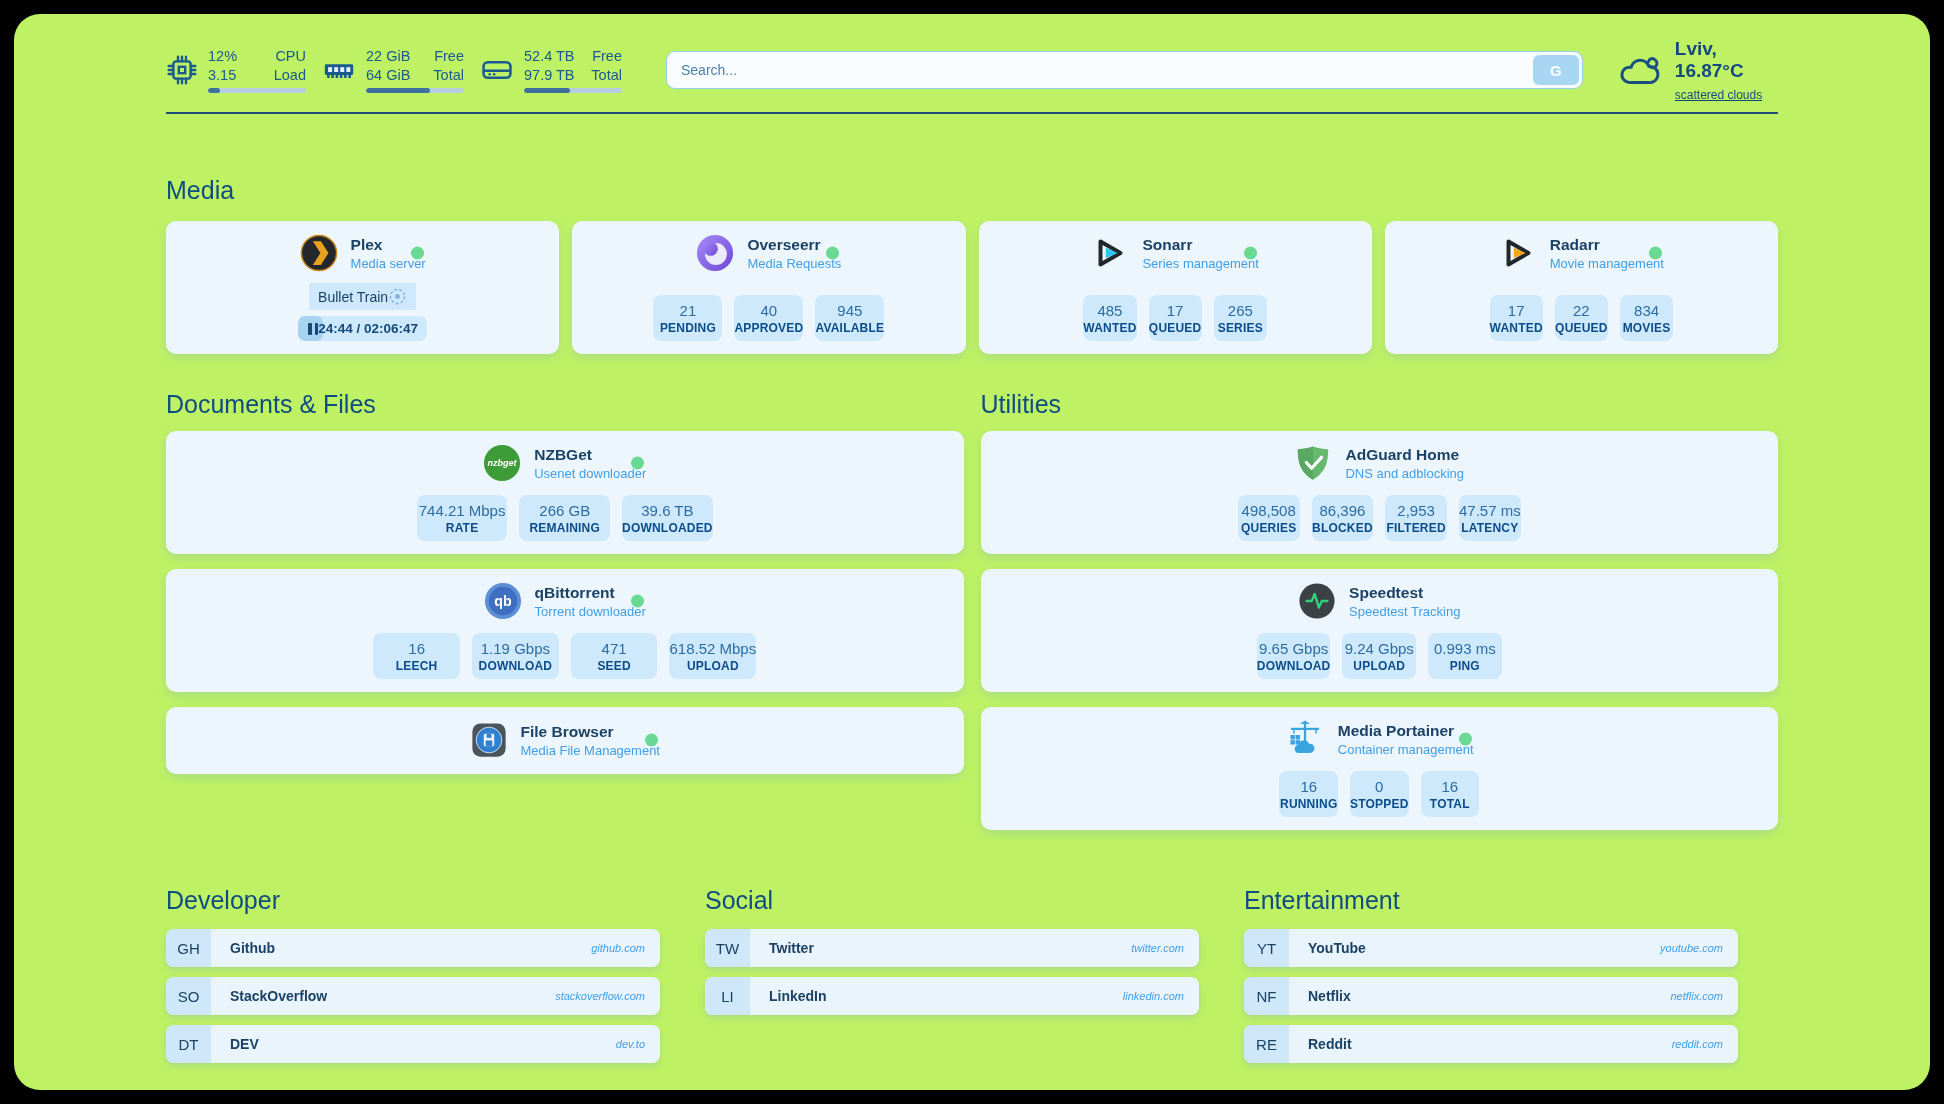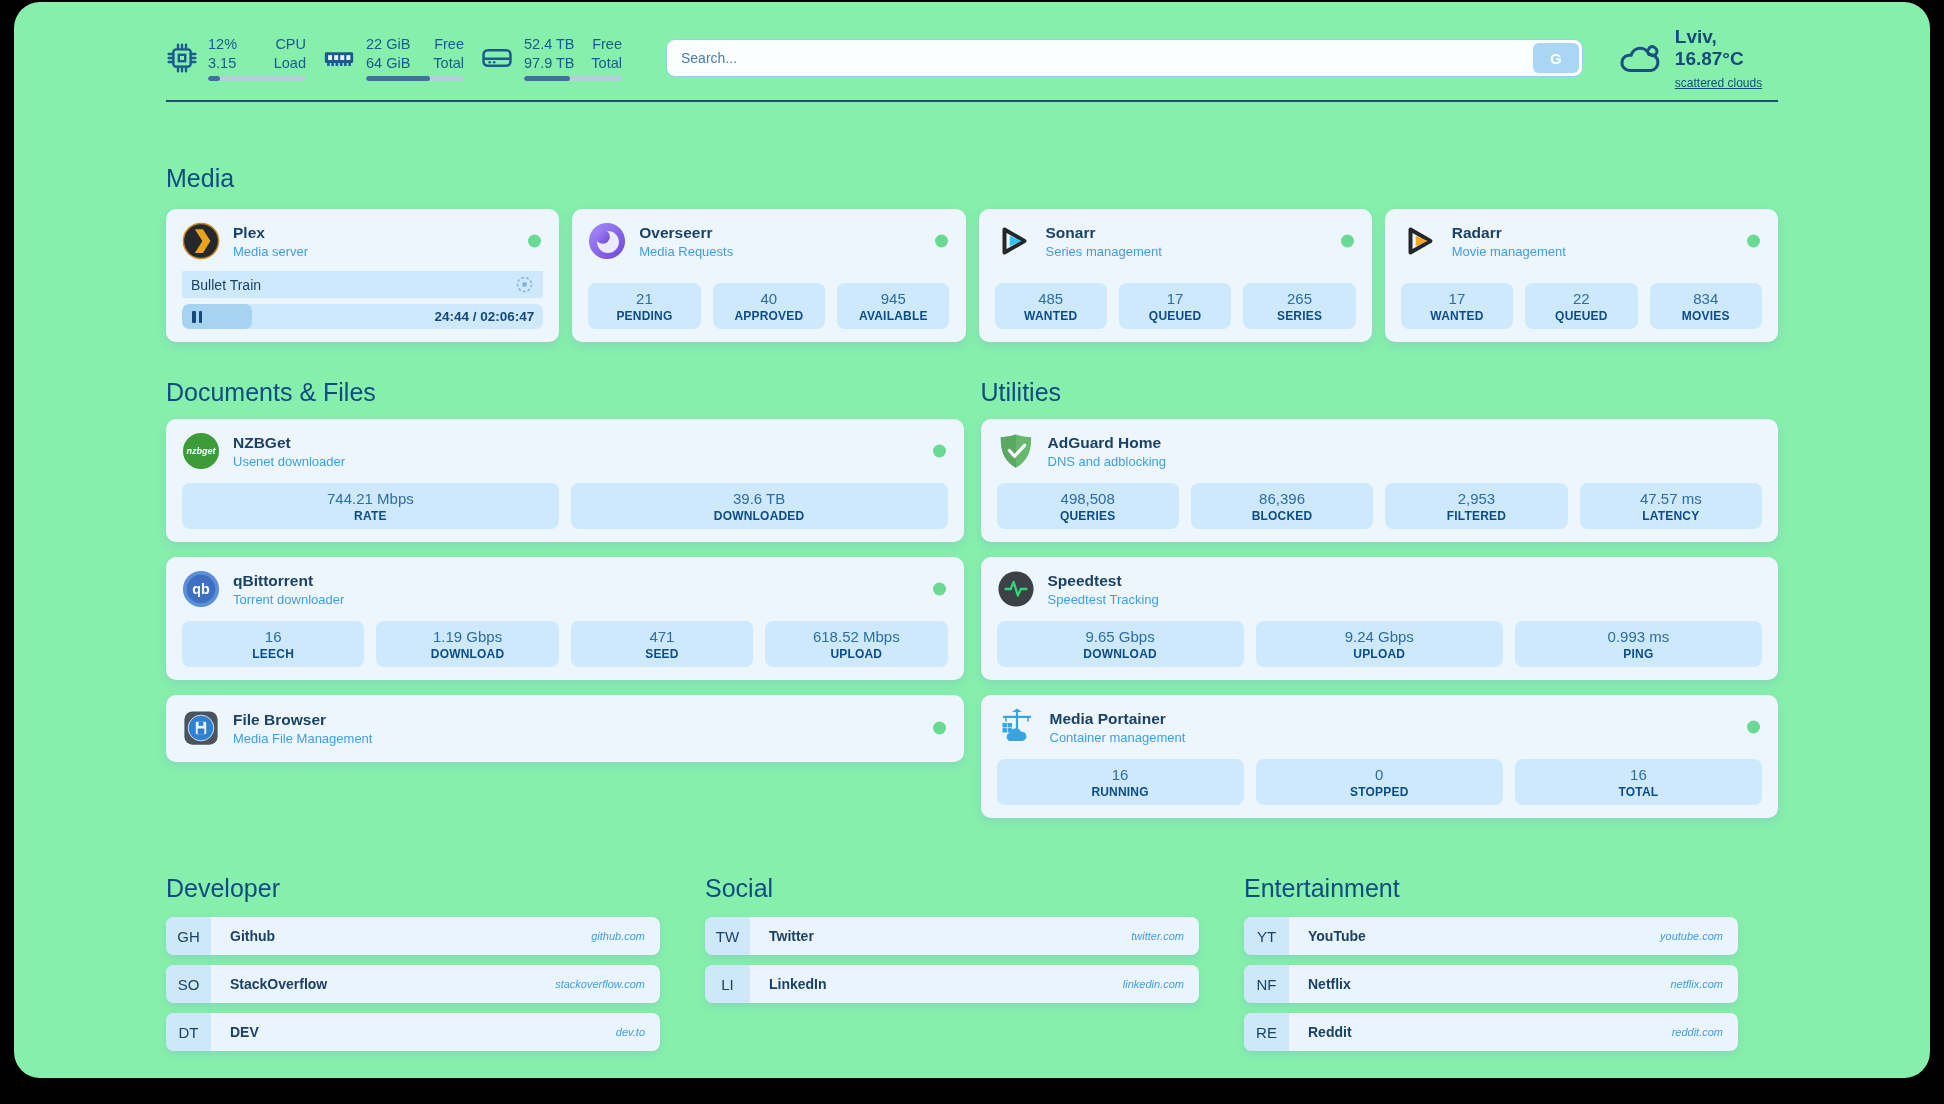--- a/index.html
+++ b/index.html
@@ -1,18 +1,18 @@
 <!DOCTYPE html>
 <html><head>
 <meta charset="utf-8">
 <style>
   * { box-sizing: border-box; margin: 0; padding: 0; }
   html,body { width:1944px; height:1104px; background:#000; font-family:"Liberation Sans", sans-serif; }
-  .panel { position:absolute; left:14px; top:2px; width:1916px; height:1076px;
-           background:#86efac; border-radius:26px; overflow:hidden; }
+  .panel { position:absolute; left:14px; top:14px; width:1916px; height:1076px;
+           background:#bef264; border-radius:26px; overflow:hidden; }
   .content { width:1612px; margin:0 auto; }
 
   
   .topbar { display:flex; align-items:center; margin-top:30px; height:52px; }
   .sys { display:flex; align-items:center; gap:10px; margin-right:16px; }
   .sys-icon { display:flex; }
   .sys-body { width:98px; }
   .sys-text { display:flex; justify-content:space-between; font-size:14.5px; color:#1b5a8f; line-height:1.3; }
   .sys-labs { text-align:right; }
   .sys-bar { margin-top:4px; height:5px; border-radius:3px; background:#b7cede; overflow:hidden; }
@@ -31,21 +31,21 @@
   .w-cond { font-size:12px; margin-top:6px;text-decoration:underline; }
 
   .divider { margin-top:16px; border-top:2px solid #1c4e7c; }
 
   
   .sec-title { font-size:25px; font-weight:500; color:#0f4c81; }
   .section-media { margin-top:62px; }
   .media-grid { margin-top:16px; display:grid; grid-template-columns:repeat(4,1fr); gap:13px; align-items:stretch; }
 
   .card { background:#edf6fd; border-radius:10px; padding:12px 16px 13px 16px;
-          box-shadow:0 4px 10px rgba(123,164,203,.28); display:flex; flex-direction:column; cursor:pointer; }
+          box-shadow:0 4px 10px rgba(123,164,203,.28); display:flex; flex-direction:column; cursor:pointer;align-items:center; }
   .card-head { display:flex; align-items:center; gap:13px; position:relative; min-height:40px; }
   .app-meta { display:flex; flex-direction:column; }
   .app-name { font-size:15.5px; font-weight:700; color:#1b4165; }
   .app-sub { font-size:13px; color:#3f9ee7; margin-top:2px; }
   .status-dot { position:absolute; right:2px; top:50%; transform:translateY(-50%);
                 width:13px; height:13px; border-radius:50%; background:#69d993; }
 
   .stats { display:grid; grid-auto-flow:column; grid-auto-columns:1fr; gap:12px; margin-top:auto; padding-top:12px; }
   .stat { background:#cde9fb; border-radius:8px; height:46px; display:flex; flex-direction:column;
           align-items:center; justify-content:center; gap:2px; }
@@ -337,20 +337,24 @@
             <div class="app-meta">
               <div class="app-name">NZBGet</div>
               <div class="app-sub">Usenet downloader</div>
             </div>
             <span class="status-dot"></span>
           </div>
           <div class="stats">
             <div class="stat">
               <div class="stat-value">744.21 Mbps</div>
               <div class="stat-label">RATE</div>
+            </div>
+            <div class="stat">
+              <div class="stat-value">266 GB</div>
+              <div class="stat-label">REMAINING</div>
             </div>
             <div class="stat">
               <div class="stat-value">39.6 TB</div>
               <div class="stat-label">DOWNLOADED</div>
             </div>
           </div>
         </div>
 
         <div class="card">
           <div class="card-head">

